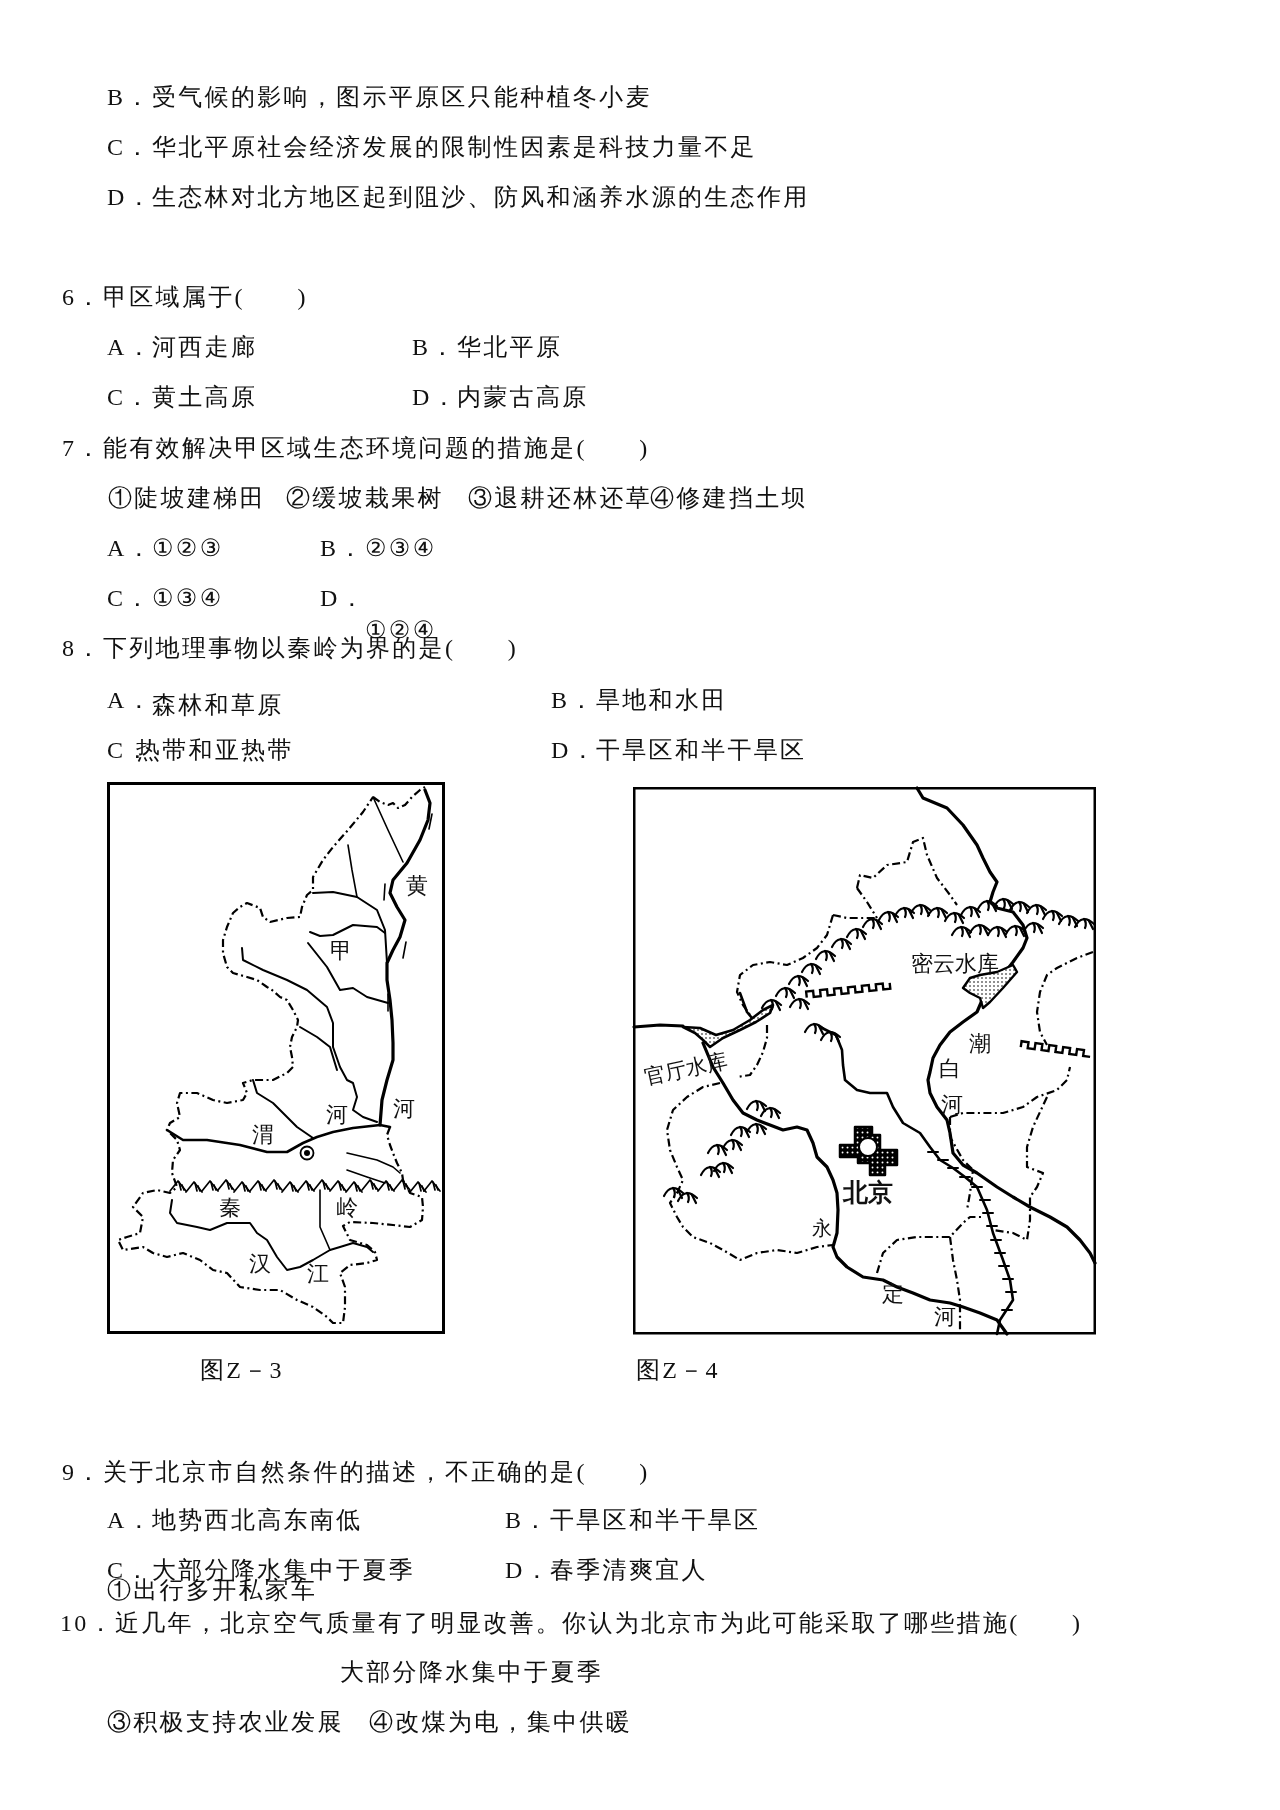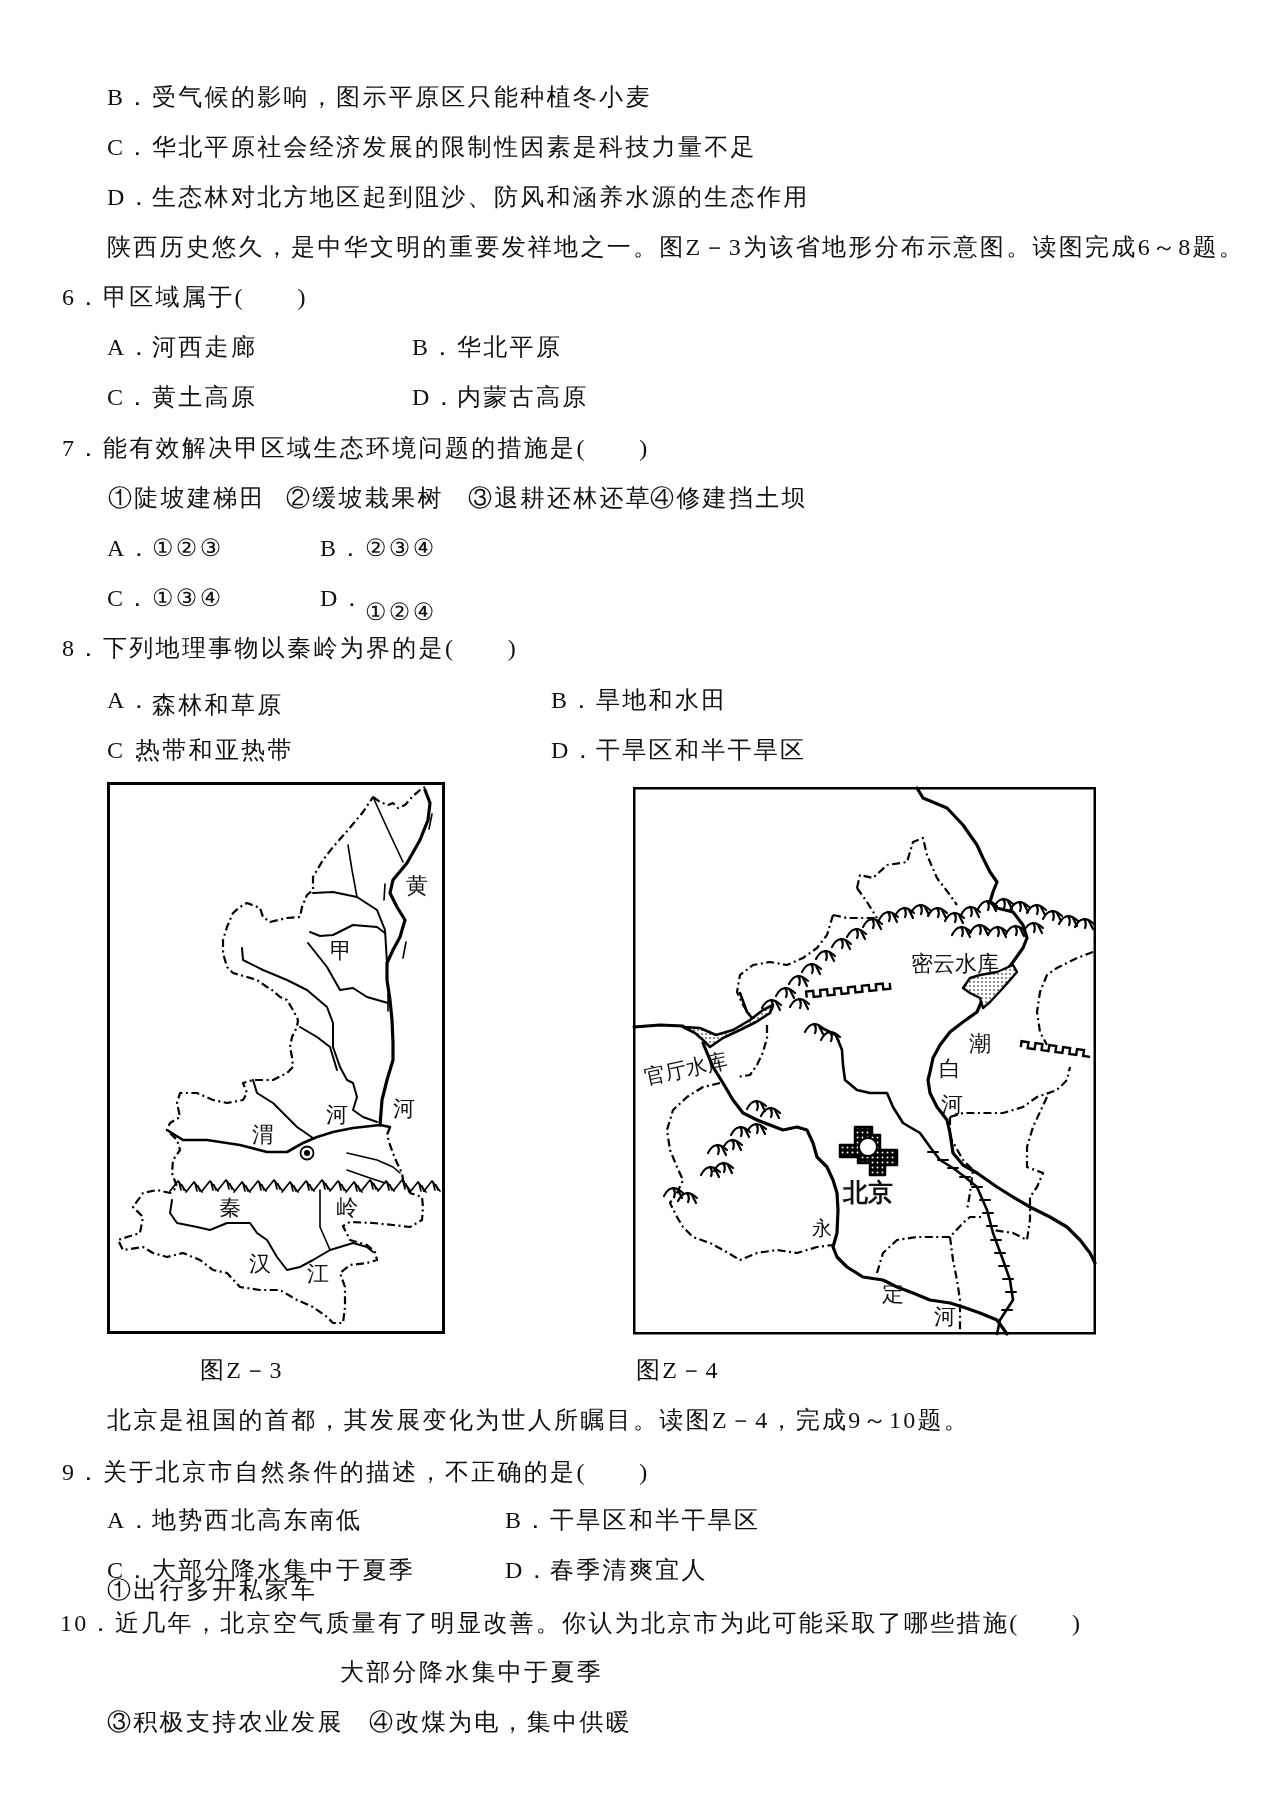--- a/index.html
+++ b/index.html
@@ -24,21 +24,20 @@
 
   <div>
     <div class="ln" style="left:107px;top:82px">B．</div>
     <div class="ln" style="left:152px;top:82px">受气候的影响，图示平原区只能种植冬小麦</div>
     <div class="ln" style="left:107px;top:132px">C．</div>
     <div class="ln" style="left:152px;top:132px">华北平原社会经济发展的限制性因素是科技力量不足</div>
     <div class="ln" style="left:107px;top:182px">D．</div>
     <div class="ln" style="left:152px;top:182px">生态林对北方地区起到阻沙、防风和涵养水源的生态作用</div>
   </div>
 
-  <div class="ln" style="left:107px;top:232px">陕西历史悠久，是中华文明的重要发祥地之一。图Z－3为该省地形分布示意图。读图完成6～8题。</div>
 
   <div>
     <div class="ln" style="left:62px;top:282px">6．</div>
     <div class="ln" style="left:103px;top:282px">
       <span>甲区域属于</span><span>(　　)</span>
     </div>
     <div class="ln" style="left:107px;top:332px">A．</div>
     <div class="ln" style="left:152px;top:332px">河西走廊</div>
     <div class="ln" style="left:412px;top:332px">B．</div>
     <div class="ln" style="left:457px;top:332px">华北平原</div>
@@ -57,21 +56,21 @@
     <div class="ln" style="left:286px;top:483px">②缓坡栽果树</div>
     <div class="ln" style="left:468px;top:483px">③退耕还林还草</div>
     <div class="ln" style="left:650px;top:483px">④修建挡土坝</div>
     <div class="ln" style="left:107px;top:533px">A．</div>
     <div class="ln" style="left:152px;top:533px">①②③</div>
     <div class="ln" style="left:320px;top:533px">B．</div>
     <div class="ln" style="left:365px;top:533px">②③④</div>
     <div class="ln" style="left:107px;top:583px">C．</div>
     <div class="ln" style="left:152px;top:583px">①③④</div>
     <div class="ln" style="left:320px;top:583px">D．</div>
-    <div class="ln" style="left:365px;top:597px">①②④</div>
+    <div class="ln" style="left:365px;top:615px">①②④</div>
   </div>
 
   <div>
     <div class="ln" style="left:62px;top:633px">8．</div>
     <div class="ln" style="left:103px;top:633px">
       <span>下列地理事物以秦岭为界的是</span><span>(　　)</span>
     </div>
     <div class="ln" style="left:107px;top:685px">A．</div>
     <div class="ln" style="left:152px;top:690px">森林和草原</div>
     <div class="ln" style="left:551px;top:685px">B．</div>
@@ -247,21 +246,20 @@
     <text x="952" y="1104" font-size="22">河</text>
     <text x="868" y="1192" font-size="25" font-weight="bold">北京</text>
     <text x="822" y="1228" font-size="20">永</text>
     <text x="893" y="1293" font-size="22">定</text>
     <text x="945" y="1316" font-size="22">河</text>
   </svg>
 
   <div class="ln" style="left:200px;top:1355px">图Z－3</div>
   <div class="ln" style="left:636px;top:1355px">图Z－4</div>
 
-  <div class="ln" style="left:107px;top:1405px">北京是祖国的首都，其发展变化为世人所瞩目。读图Z－4，完成9～10题。</div>
 
   <div>
     <div class="ln" style="left:62px;top:1457px">9．</div>
     <div class="ln" style="left:103px;top:1457px">
       <span>关于北京市自然条件的描述，不正确的是</span><span>(　　)</span>
     </div>
     <div class="ln" style="left:107px;top:1505px">A．</div>
     <div class="ln" style="left:152px;top:1505px">地势西北高东南低</div>
     <div class="ln" style="left:505px;top:1505px">B．</div>
     <div class="ln" style="left:550px;top:1505px">干旱区和半干旱区</div>

